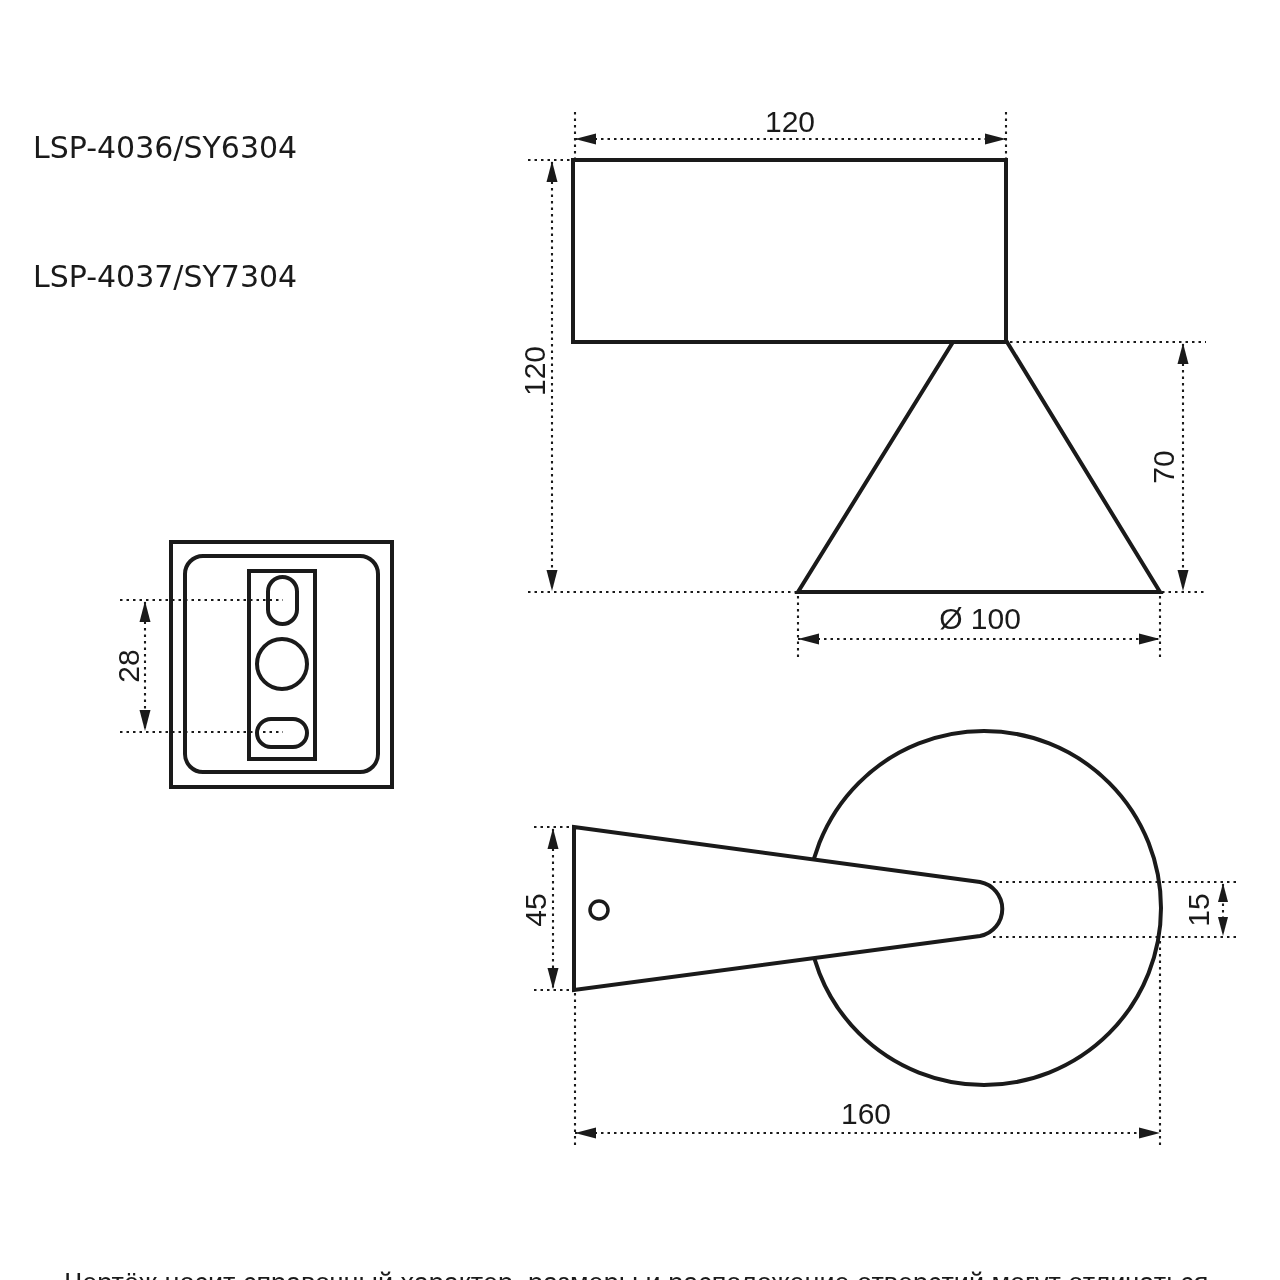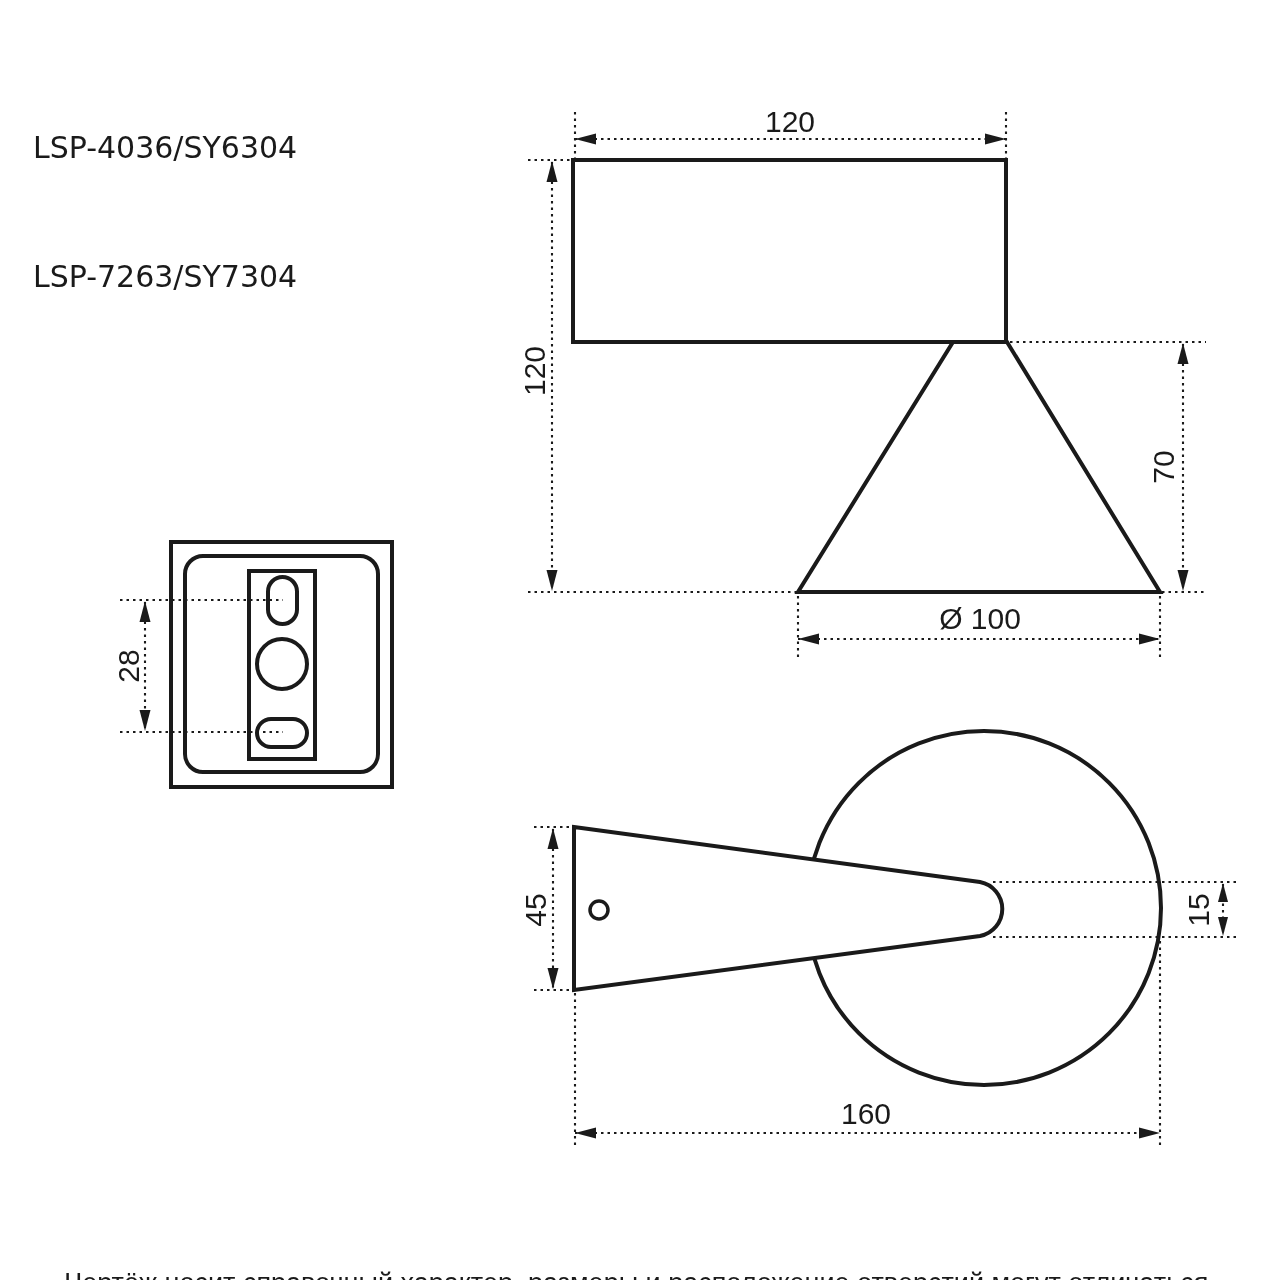--- a/index.html
+++ b/index.html
@@ -39,21 +39,21 @@
     font-size:30px;fill:var(--line);
   }
 </style>
 </head>
 <body>
 
 <div class="page">
 
   <div class="header">
     <div>LSP-4036/SY6304</div>
-    <div>LSP-7263/SY7304</div>
+    <div>LSP-4037/SY7304</div>
   </div>
 
   <svg class="canvas" width="1280" height="1280" viewBox="0 0 1280 1280">
 
     <g>
       <polygon class="shape" points="953,342 1007,342 1160,592 798,592"></polygon>
       <rect class="shape" x="573" y="160" width="433" height="182"></rect>
 
       <line class="dotted" x1="575" y1="112" x2="575" y2="158"></line>
       <line class="dotted" x1="1006" y1="112" x2="1006" y2="158"></line>

